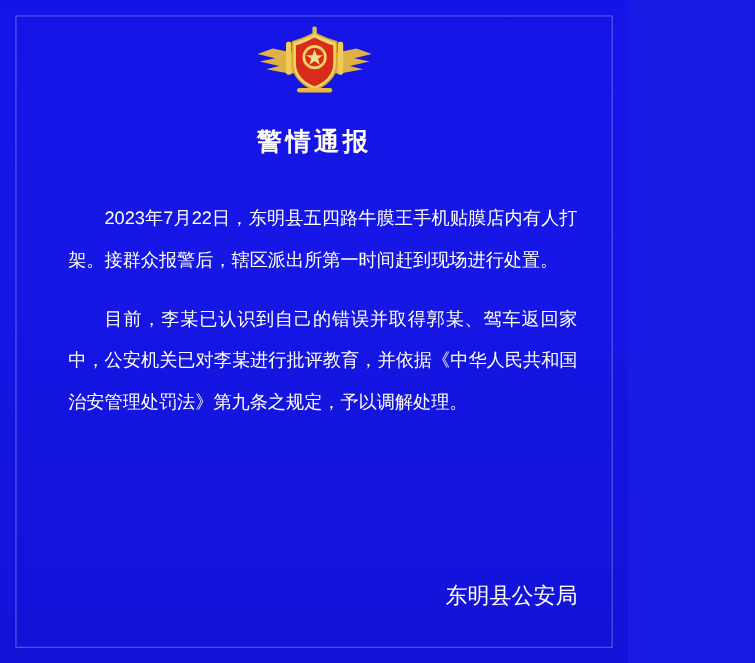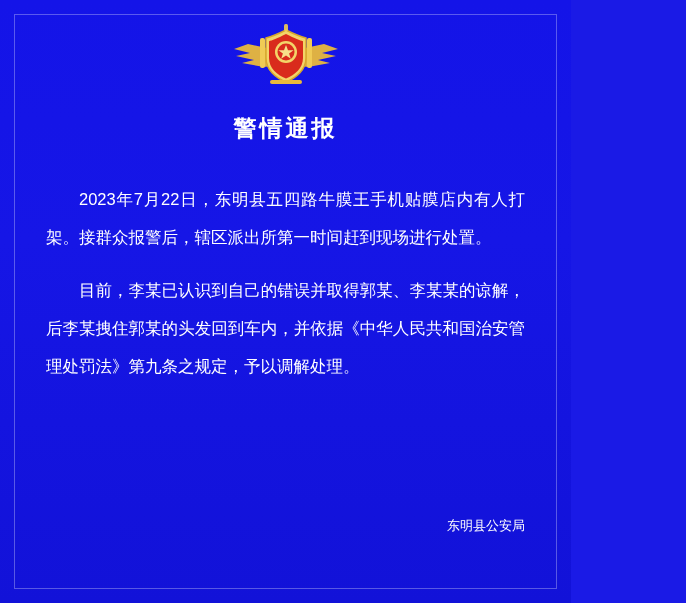--- a/index.html
+++ b/index.html
@@ -60,28 +60,28 @@
     right: 46px;
     top: 180px;
     color: #ffffff;
     font-size: 16.5px;
     line-height: 38px;
     text-align: justify;
     font-family: "Liberation Sans", sans-serif;
   }
   .para {
     text-indent: 33px;
-    margin: 0 0 15px 0;
+    margin: 0 0 15px 16px;
   }
   .sign {
     position: absolute;
     right: 46px;
-    top: 508px;
+    top: 524px;
     color: #ffffff;
-    font-size: 13px;
+    font-size: 20px;
     line-height: 36px;
     text-align: right;
     font-family: "Liberation Sans", sans-serif;
   }
   .sign div { white-space: nowrap; }
 </style>
 </head>
 <body>
 
 <div class="poster">
@@ -116,20 +116,20 @@
           <rect x="54" y="2" width="4" height="7" rx="1.5"></rect>
         </g>
       </svg>
     </div>
   </div>
 
   <div class="title">警情通报</div>
 
   <div class="body-text">
     <p class="para">2023年7月22日，东明县五四路牛膜王手机贴膜店内有人打架。接群众报警后，辖区派出所第一时间赶到现场进行处置。</p>
-    <p class="para">目前，李某已认识到自己的错误并取得郭某、李某某的谅解，后李某拽住郭某的头发回到车内，并依据《中华人民共和国治安管理处罚法》第九条之规定，予以调解处理。</p>
+    <p class="para">目前，李某已认识到自己的错误并取得郭某、驾车返回家中，公安机关已对李某进行批评教育，并依据《中华人民共和国治安管理处罚法》第九条之规定，予以调解处理。</p>
   </div>
 
   <div class="sign">
     <div>东明县公安局</div>
   </div>
 
 </div>
 
 </body></html>

